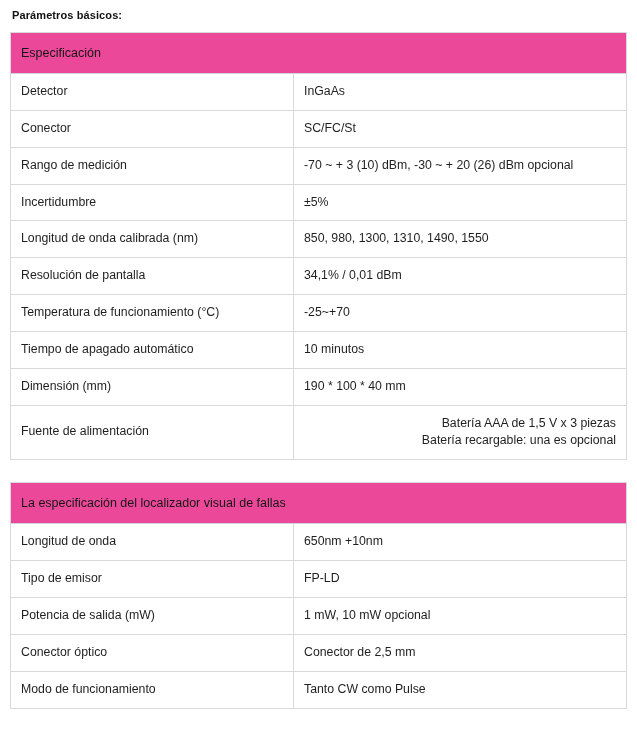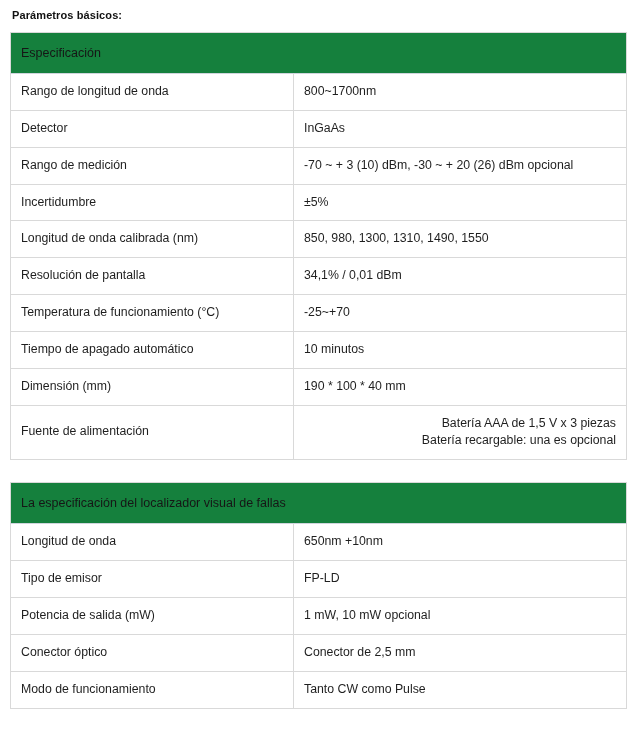--- a/index.html
+++ b/index.html
@@ -38,21 +38,21 @@
   table.spec td {
     border: 1px solid #d9d9d9;
     padding: 9px 10px;
     font-size: 12.3px;
     line-height: 1.45;
     vertical-align: middle;
     color: #1f1f1f;
     word-wrap: break-word;
   }
   table.spec tr.header-row td {
-    background: #15803d;
+    background: #ec4899;
     font-size: 12.5px;
     padding: 11px 10px;
     color: #161616;
     border-bottom: 1px solid #d0d5dd;
   }
   table.spec .col-label {
     width: 283px;
   }
   table.spec .col-value {
     width: 333px;
@@ -75,26 +75,26 @@
   <table class="spec">
     <colgroup>
       <col class="col-label">
       <col class="col-value">
     </colgroup>
     <tbody>
       <tr class="header-row">
         <td colspan="2">Especificación</td>
       </tr>
       <tr>
-        <td>Rango de longitud de onda</td>
-        <td>800~1700nm</td>
+        <td>Detector</td>
+        <td>InGaAs</td>
       </tr>
       <tr>
-        <td>Detector</td>
-        <td>InGaAs</td>
+        <td>Conector</td>
+        <td>SC/FC/St</td>
       </tr>
       <tr>
         <td>Rango de medición</td>
         <td>-70 ~ + 3 (10) dBm, -30 ~ + 20 (26) dBm opcional</td>
       </tr>
       <tr>
         <td>Incertidumbre</td>
         <td>±5%</td>
       </tr>
       <tr>

